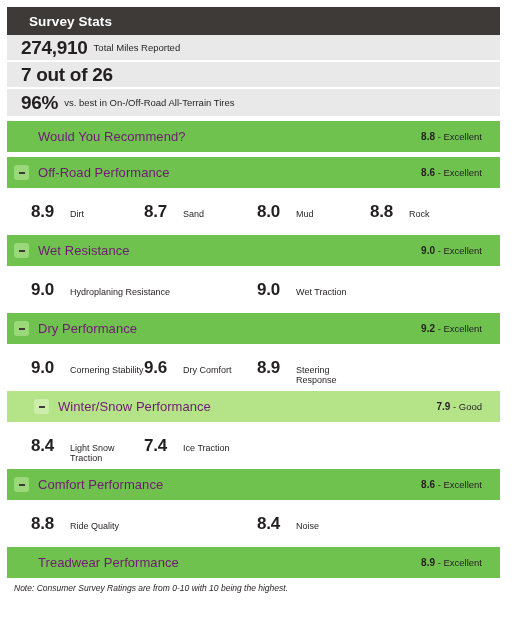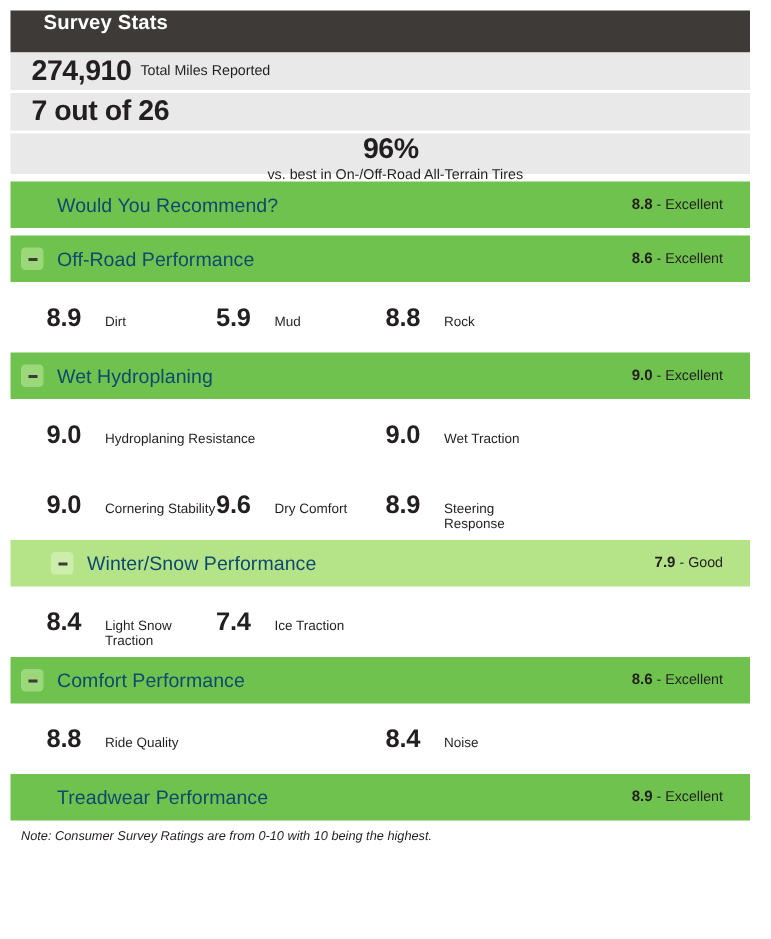--- a/index.html
+++ b/index.html
@@ -19,42 +19,42 @@
     width: 514px;
     box-sizing: border-box;
     padding: 7px 14px 0 7px;
   }
 
   
   .titlebar {
     background: #3d3a37;
     height: 28px;
     display: flex;
-    align-items: flex-start;
+    align-items: center;
     padding-left: 22px;
     box-sizing: border-box;
   }
   .titlebar-text {
     color: #ffffff;
     font-size: 13.5px;
     font-weight: bold;
     letter-spacing: 0.1px;
   }
 
   
   .statrow {
     background: #e9e9e9;
     height: 27px;
     display: flex;
     align-items: center;
     padding-left: 14px;
     box-sizing: border-box;
     border-bottom: 2px solid #ffffff;
   }
-  .statrow:last-of-type { border-bottom: none; flex-direction: column; }
+  .statrow:last-of-type { border-bottom: none; }
   .stat-value {
     font-size: 19px;
     font-weight: bold;
     color: #231f20;
     letter-spacing: -0.3px;
   }
   .stat-label {
     font-size: 9.5px;
     color: #231f20;
     margin-left: 6px;
@@ -99,21 +99,21 @@
   }
   .toggle-spacer {
     width: 15px;
     height: 15px;
     margin-right: 9px;
     flex: 0 0 auto;
   }
 
   .section-title {
     font-size: 13px;
-    color: #0c4a6e;
+    color: #701a75;
     flex: 1 1 auto;
     letter-spacing: 0.05px;
   }
   .section-rating {
     font-size: 9.5px;
     color: #231f20;
     white-space: nowrap;
     padding-right: 4px;
   }
   .section-rating .num {
@@ -199,49 +199,60 @@
           </span>
           <span class="section-title">Off-Road Performance</span>
           <span class="section-rating"><span class="num">8.6</span><span> - Excellent</span></span>
         </div>
         <div class="subrow">
           <div class="subitem">
             <span class="sub-value">8.9</span>
             <span class="sub-label">Dirt</span>
           </div>
           <div class="subitem">
-            <span class="sub-value">5.9</span>
+            <span class="sub-value">8.7</span>
+            <span class="sub-label">Sand</span>
+          </div>
+          <div class="subitem">
+            <span class="sub-value">8.0</span>
             <span class="sub-label">Mud</span>
           </div>
           <div class="subitem">
             <span class="sub-value">8.8</span>
             <span class="sub-label">Rock</span>
           </div>
         </div>
       </div>
       <div>
         <div class="sectionbar excellent">
           <span class="toggle">
             <span class="toggle-glyph"></span>
           </span>
-          <span class="section-title">Wet Hydroplaning</span>
+          <span class="section-title">Wet Resistance</span>
           <span class="section-rating"><span class="num">9.0</span><span> - Excellent</span></span>
         </div>
         <div class="subrow cols2">
           <div class="subitem">
             <span class="sub-value">9.0</span>
             <span class="sub-label">Hydroplaning Resistance</span>
           </div>
           <div class="subitem">
             <span class="sub-value">9.0</span>
             <span class="sub-label">Wet Traction</span>
           </div>
         </div>
       </div>
       <div>
+        <div class="sectionbar excellent">
+          <span class="toggle">
+            <span class="toggle-glyph"></span>
+          </span>
+          <span class="section-title">Dry Performance</span>
+          <span class="section-rating"><span class="num">9.2</span><span> - Excellent</span></span>
+        </div>
         <div class="subrow">
           <div class="subitem">
             <span class="sub-value">9.0</span>
             <span class="sub-label">Cornering Stability</span>
           </div>
           <div class="subitem">
             <span class="sub-value">9.6</span>
             <span class="sub-label">Dry Comfort</span>
           </div>
           <div class="subitem">

